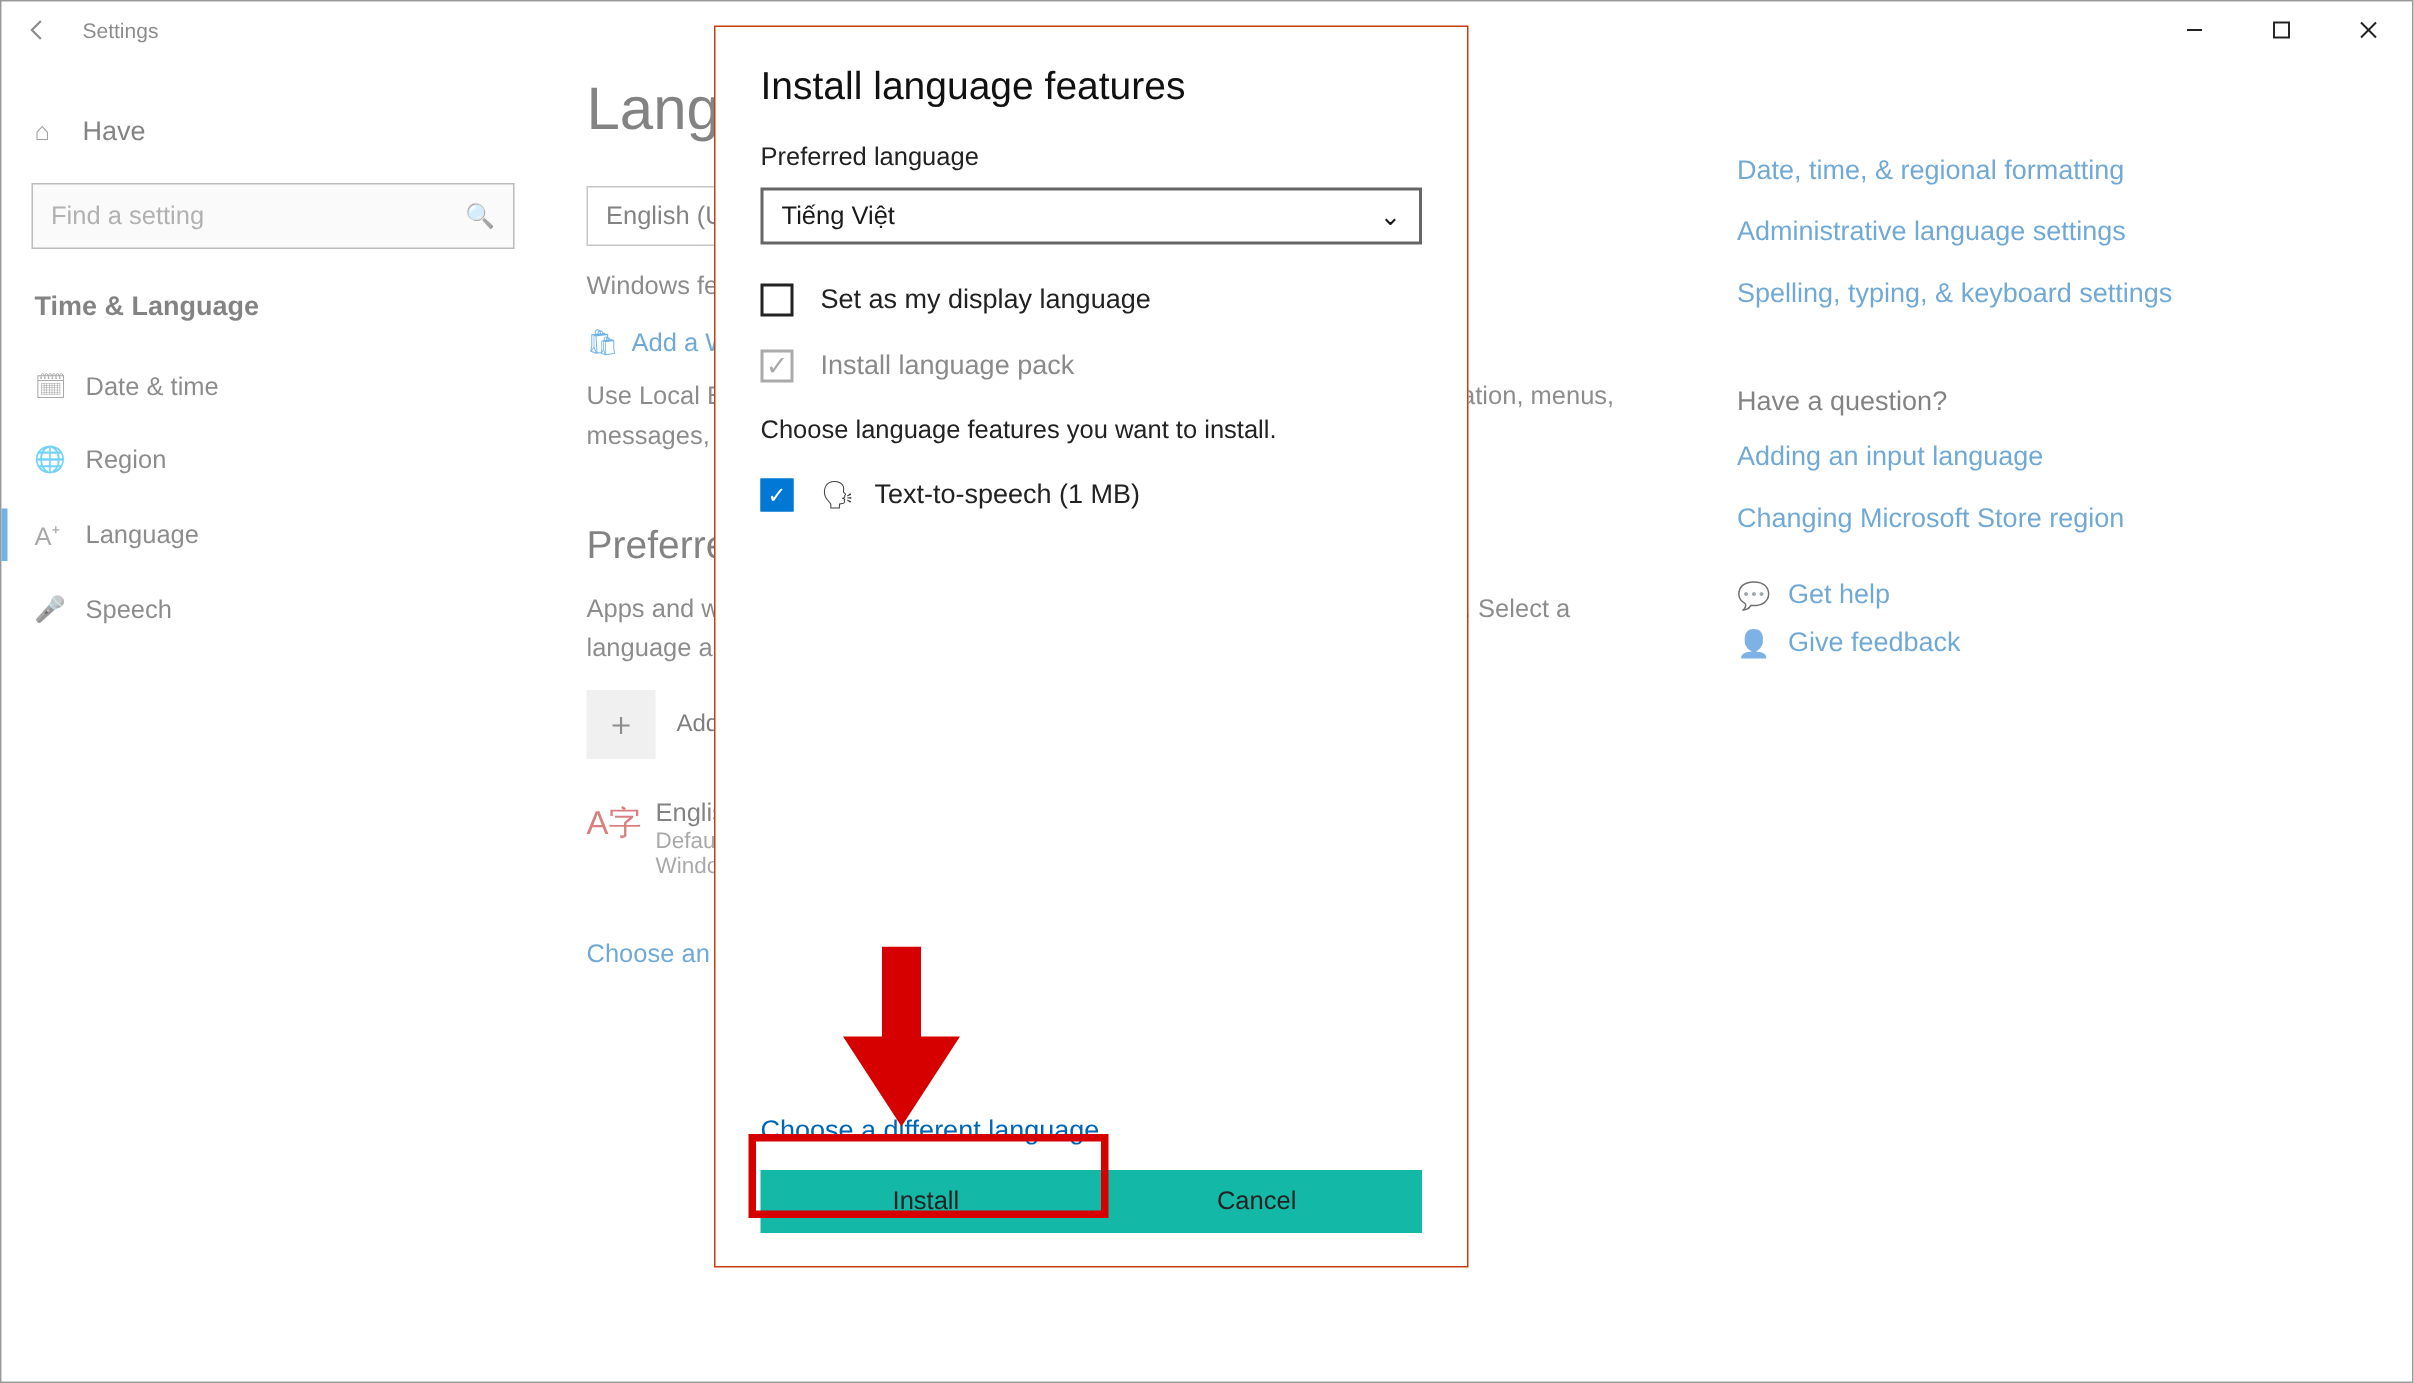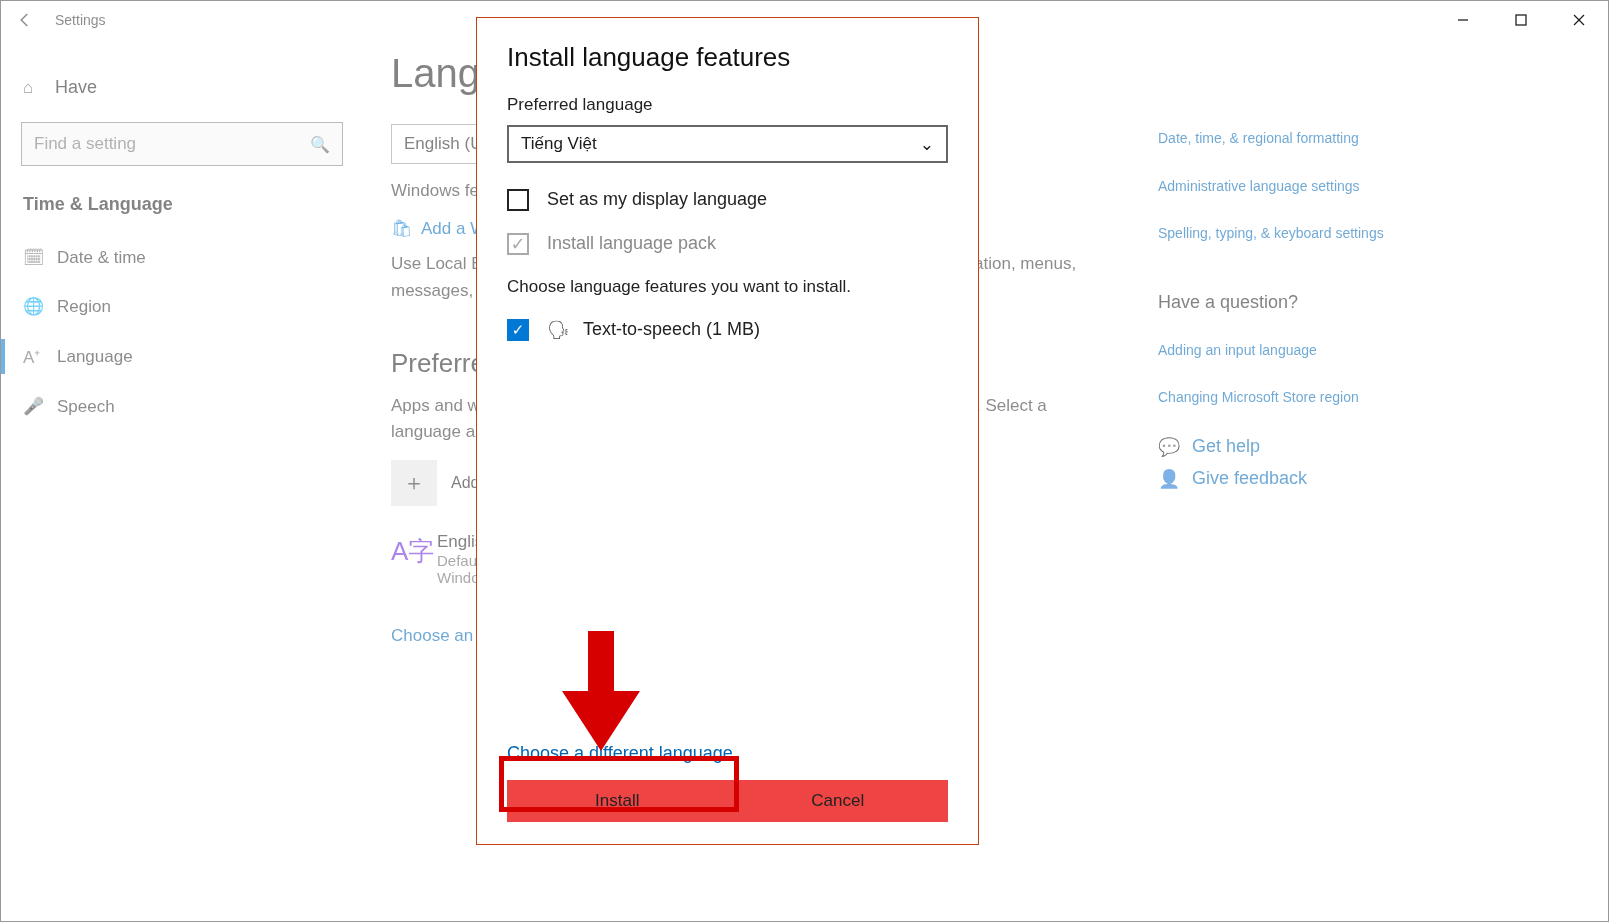--- a/index.html
+++ b/index.html
@@ -140,38 +140,37 @@
   }
   .addbtn .pbox {
     width:46px;height:46px;background:#e4e4e4;
     display:flex;align-items:center;justify-content:center;
     color:#333;font-size:22px;margin-right:14px;
   }
   .langentry {
     display:flex;align-items:flex-start;
     margin-top:26px;
   }
-  .langentry .licon { width:46px;color:#6d28d9;font-size:26px;padding-top:2px; }
+  .langentry .licon { width:46px;color:#b91c1c;font-size:22px;padding-top:2px; }
   .langentry .lines { font-size:17px;color:#222; }
   .langentry .lines .sub { font-size:15px;color:#666; }
 
   
   .rightcol {
     position:absolute;
     left:1157px; top:100px;
     width:380px;
   }
   .rightcol a {
     display:block;
     color:#0066b4;
-    font-size:14px;
+    font-size:18px;
     margin-bottom:16px;
     line-height:1.4;
     text-decoration:none;
-    margin-top:28px;
   }
   .rightcol .qh {
     font-size:18px;color:#222;margin-top:48px;margin-bottom:14px;
   }
   .helprow {
     display:flex;align-items:center;
     font-size:18px;color:#0066b4;
     margin-top:28px;
   }
   .helprow .hico { width:34px;color:#666;font-size:18px; }
@@ -211,21 +210,21 @@
   .mcheck .featico { width:28px;margin-right:8px;color:#444;font-size:18px; }
   .mdesc { font-size:17px;color:#222;margin-bottom:22px; }
 
   .modal-footer {
     position:absolute;left:0;right:0;bottom:0;
     padding:0 30px 22px 30px;
   }
   .chooselink { color:#0066b4;font-size:18px;margin-bottom:16px;display:block; }
   .btnrow { display:flex;gap:0; }
   .btnrow button {
-    flex:1;height:42px;background:#ef4444;border:none;
+    flex:1;height:42px;background:#14b8a6;border:none;
     font-size:17px;color:#222;
   }
 
   
   .red-highlight {
     position:absolute;
     border:5px solid #d60000;
     z-index:40;
     pointer-events:none;
   }

